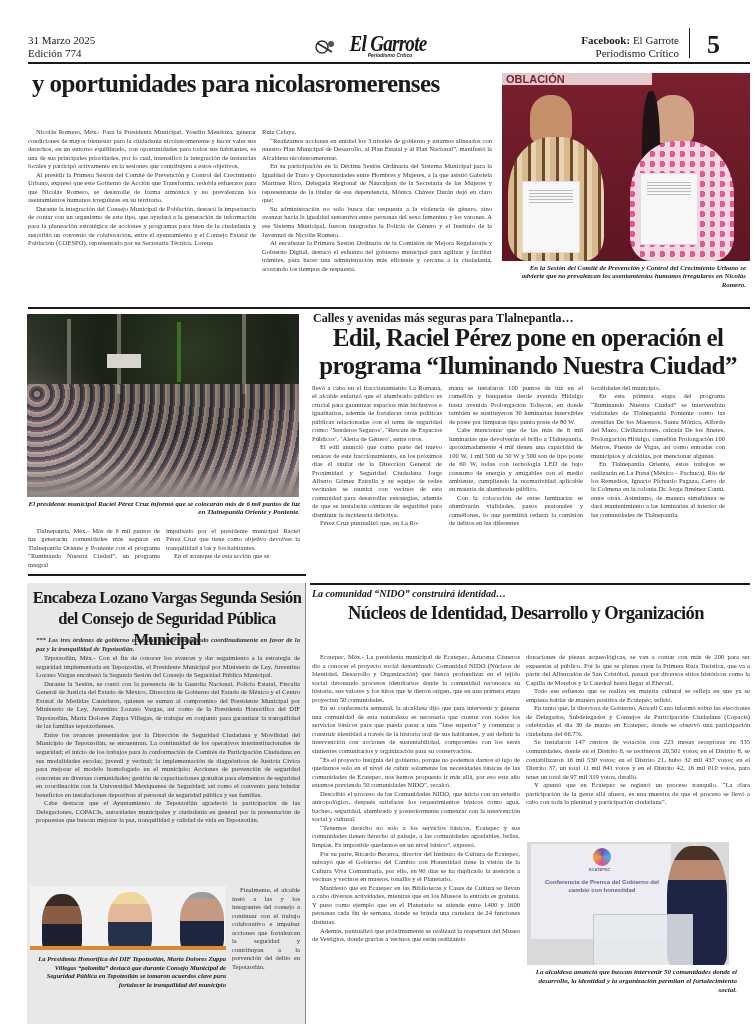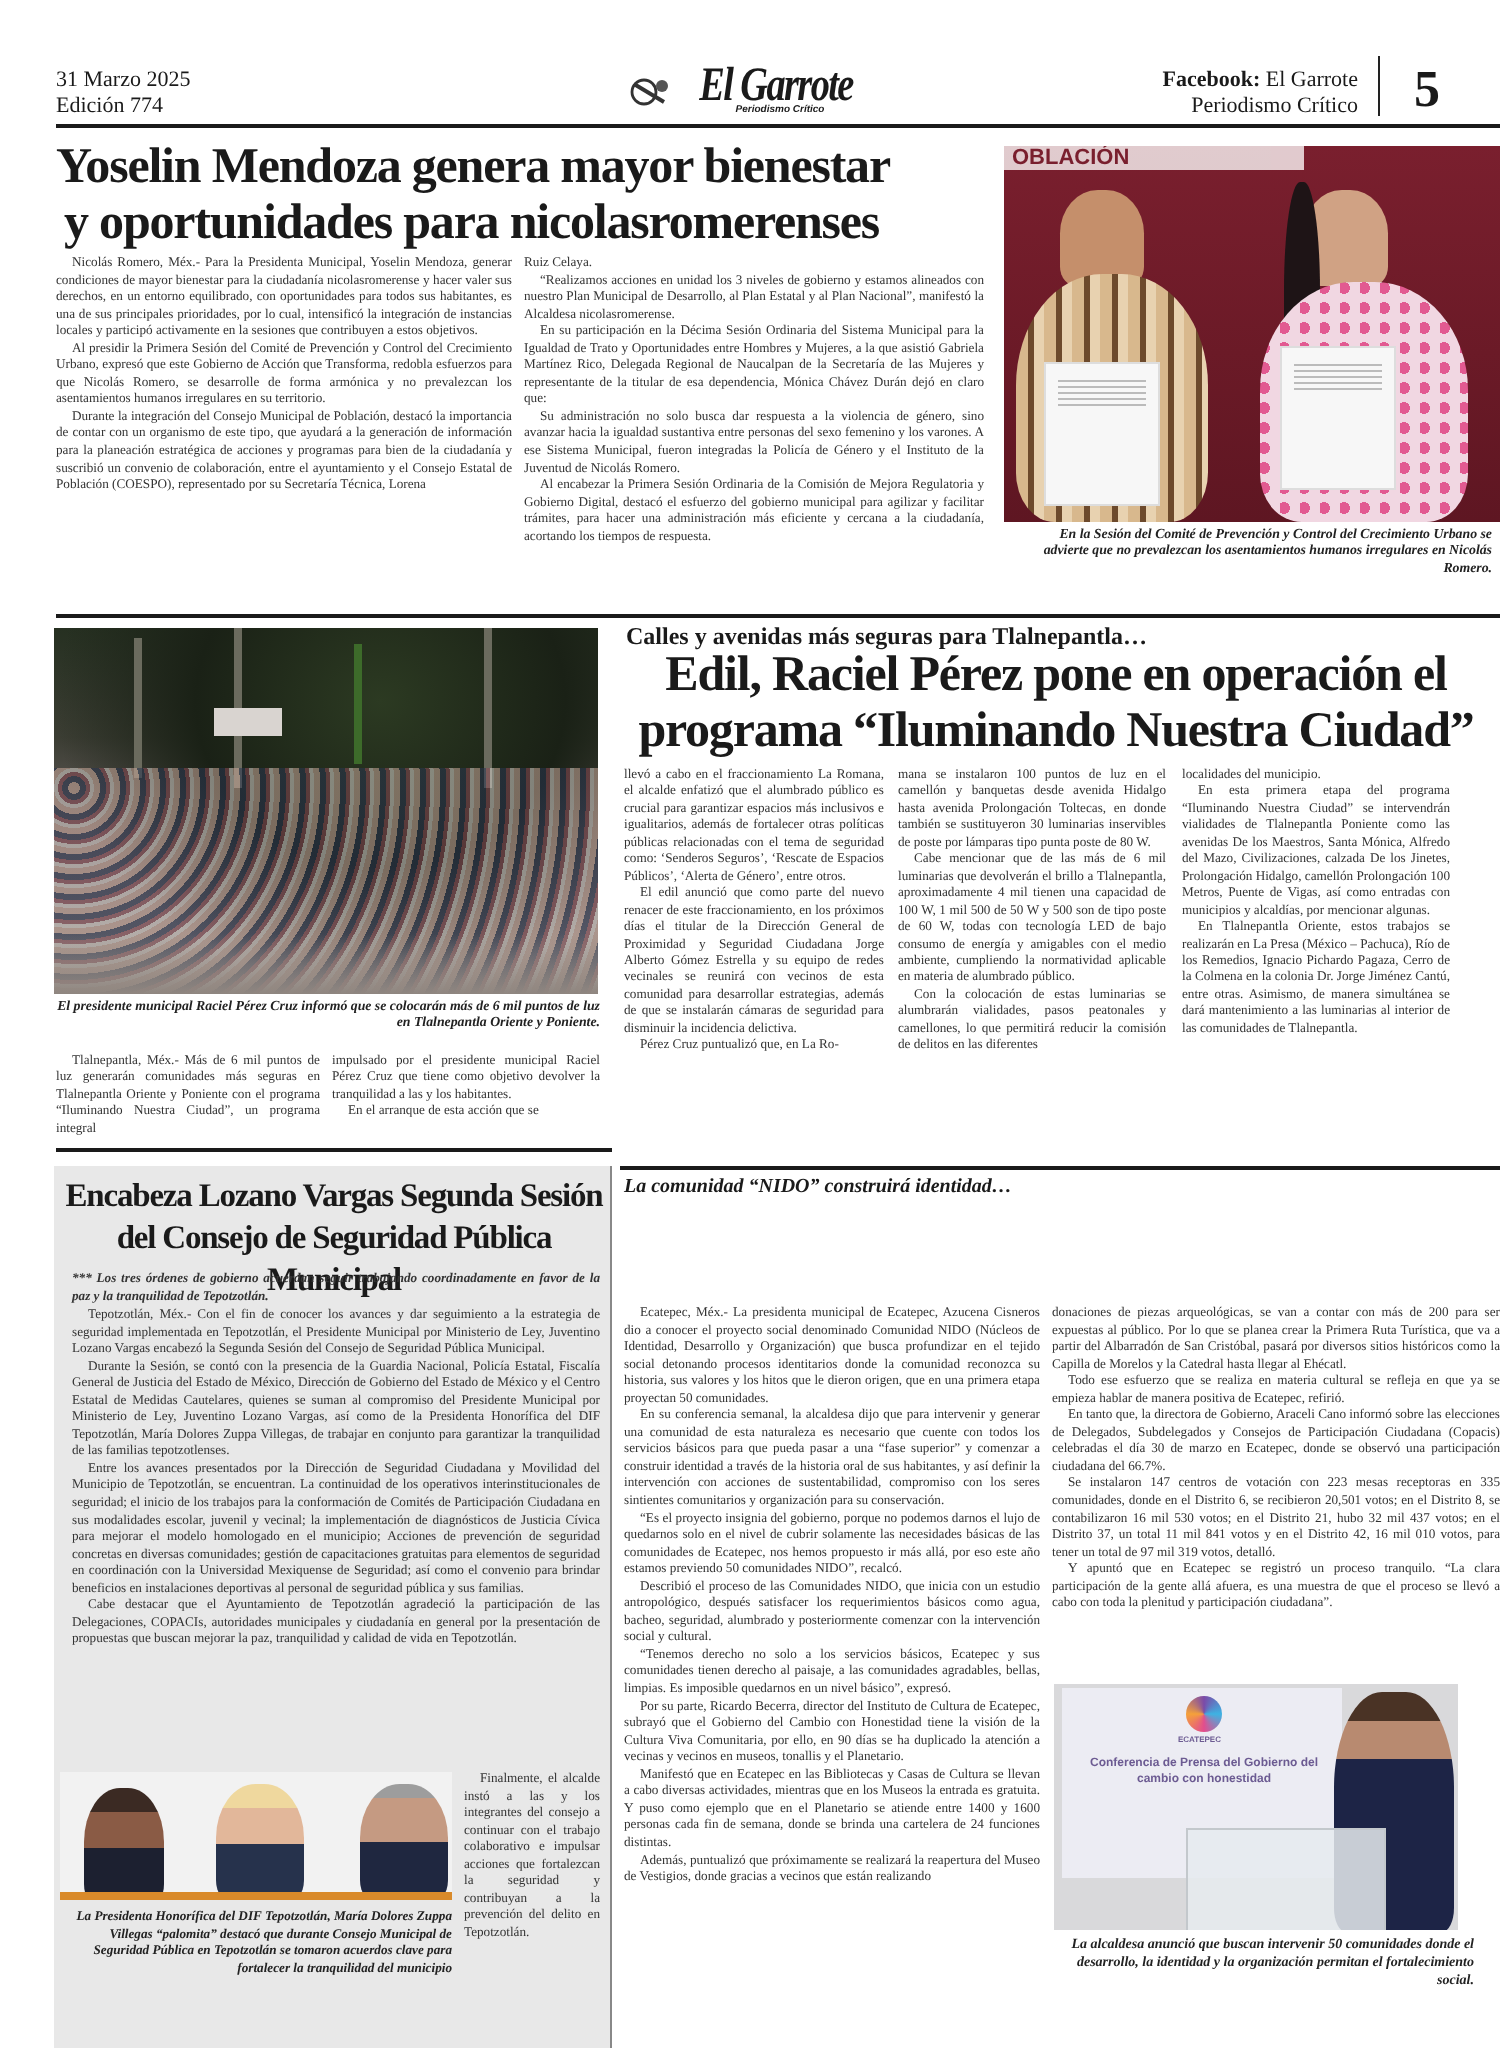--- a/index.html
+++ b/index.html
@@ -99,21 +99,20 @@
     <div><b>Facebook:</b> <span>El Garrote</span></div>
     <div>Periodismo Crítico</div>
   </div>
   <div class="abs hdr-vline"></div>
   <div class="abs hdr-page">5</div>
   <div class="abs rule" style="left:28px; top:62px; width:722px;"></div>
 </header>
 
 <article>
   <h1 class="abs cond h1a">
-    <span style="display:block">Yoselin Mendoza genera mayor bienestar</span>
     <span style="display:block; padding-left:4px">y oportunidades para nicolasromerenses</span>
   </h1>
   <div class="abs body-text col1a">
     <p>Nicolás Romero, Méx.- Para la Presidenta Municipal, Yoselin Mendoza, generar condiciones de mayor bienestar para la ciudadanía nicolasromerense y hacer valer sus derechos, en un entorno equilibrado, con oportunidades para todos sus habitantes, es una de sus principales prioridades, por lo cual, intensificó la integración de instancias locales y participó activamente en la sesiones que contribuyen a estos objetivos.</p>
     <p>Al presidir la Primera Sesión del Comité de Prevención y Control del Crecimiento Urbano, expresó que este Gobierno de Acción que Transforma, redobla esfuerzos para que Nicolás Romero, se desarrolle de forma armónica y no prevalezcan los asentamientos humanos irregulares en su territorio.</p>
     <p>Durante la integración del Consejo Municipal de Población, destacó la importancia de contar con un organismo de este tipo, que ayudará a la generación de información para la planeación estratégica de acciones y programas para bien de la ciudadanía y suscribió un convenio de colaboración, entre el ayuntamiento y el Consejo Estatal de Población (COESPO), representado por su Secretaría Técnica, Lorena</p>
   </div>
   <div class="abs body-text col2a">
     <p style="text-indent:0">Ruiz Celaya.</p>
     <p>“Realizamos acciones en unidad los 3 niveles de gobierno y estamos alineados con nuestro Plan Municipal de Desarrollo, al Plan Estatal y al Plan Nacional”, manifestó la Alcaldesa nicolasromerense.</p>
@@ -198,20 +197,21 @@
   <div class="abs cap cap3">La Presidenta Honorífica del DIF Tepotzotlán, María Dolores Zuppa Villegas “palomita” destacó que durante Consejo Municipal de Seguridad Pública en Tepotzotlán se tomaron acuerdos clave para fortalecer la tranquilidad del municipio</div>
   <div class="abs body-text col-c2">
     <p>Finalmente, el alcalde instó a las y los integrantes del consejo a continuar con el trabajo colaborativo e impulsar acciones que fortalezcan la seguridad y contribuyan a la prevención del delito en Tepotzotlán.</p>
   </div>
 </article>
 
 <div class="abs rule rule4"></div>
 <article>
   <div class="abs kicker4">La comunidad “NIDO” construirá identidad…</div>
   <h1 class="abs cond h1d">
+    <span style="display:block">Núcleos de Identidad, Desarrollo y Organización</span>
   </h1>
   <div class="abs body-text col-d1">
     <p>Ecatepec, Méx.- La presidenta municipal de Ecatepec, Azucena Cisneros dio a conocer el proyecto social denominado Comunidad NIDO (Núcleos de Identidad, Desarrollo y Organización) que busca profundizar en el tejido social detonando procesos identitarios donde la comunidad reconozca su historia, sus valores y los hitos que le dieron origen, que en una primera etapa proyectan 50 comunidades.</p>
     <p>En su conferencia semanal, la alcaldesa dijo que para intervenir y generar una comunidad de esta naturaleza es necesario que cuente con todos los servicios básicos para que pueda pasar a una “fase superior” y comenzar a construir identidad a través de la historia oral de sus habitantes, y así definir la intervención con acciones de sustentabilidad, compromiso con los seres sintientes comunitarios y organización para su conservación.</p>
     <p>“Es el proyecto insignia del gobierno, porque no podemos darnos el lujo de quedarnos solo en el nivel de cubrir solamente las necesidades básicas de las comunidades de Ecatepec, nos hemos propuesto ir más allá, por eso este año estamos previendo 50 comunidades NIDO”, recalcó.</p>
     <p>Describió el proceso de las Comunidades NIDO, que inicia con un estudio antropológico, después satisfacer los requerimientos básicos como agua, bacheo, seguridad, alumbrado y posteriormente comenzar con la intervención social y cultural.</p>
     <p>“Tenemos derecho no solo a los servicios básicos, Ecatepec y sus comunidades tienen derecho al paisaje, a las comunidades agradables, bellas, limpias. Es imposible quedarnos en un nivel básico”, expresó.</p>
     <p>Por su parte, Ricardo Becerra, director del Instituto de Cultura de Ecatepec, subrayó que el Gobierno del Cambio con Honestidad tiene la visión de la Cultura Viva Comunitaria, por ello, en 90 días se ha duplicado la atención a vecinas y vecinos en museos, tonallis y el Planetario.</p>
     <p>Manifestó que en Ecatepec en las Bibliotecas y Casas de Cultura se llevan a cabo diversas actividades, mientras que en los Museos la entrada es gratuita. Y puso como ejemplo que en el Planetario se atiende entre 1400 y 1600 personas cada fin de semana, donde se brinda una cartelera de 24 funciones distintas.</p>
     <p>Además, puntualizó que próximamente se realizará la reapertura del Museo de Vestigios, donde gracias a vecinos que están realizando</p>

